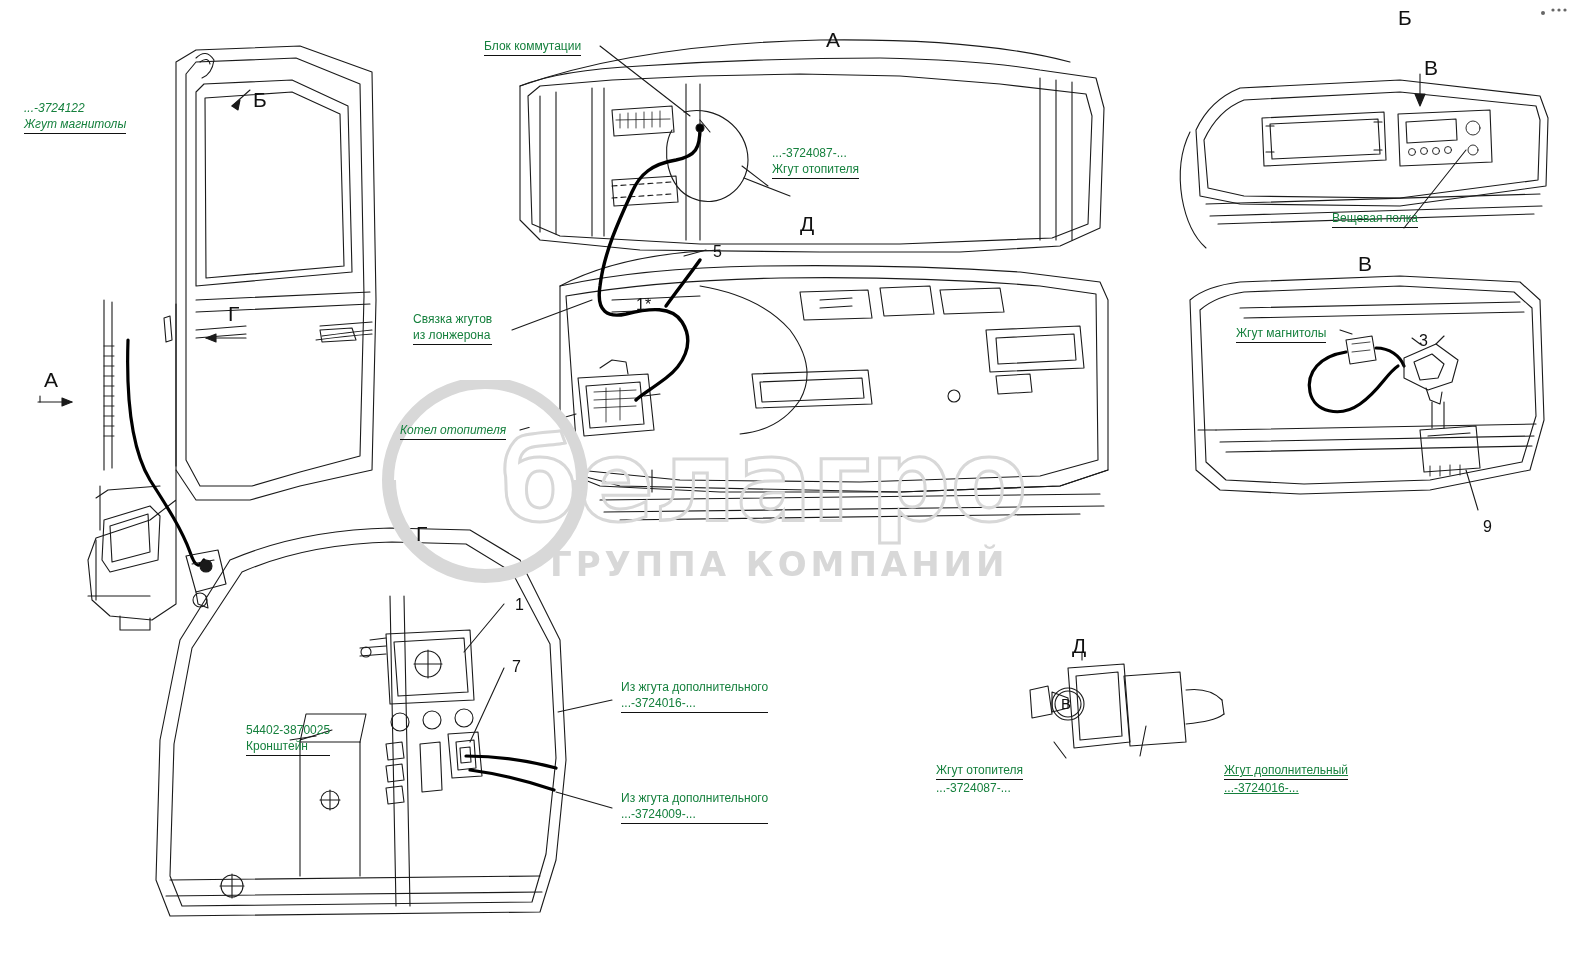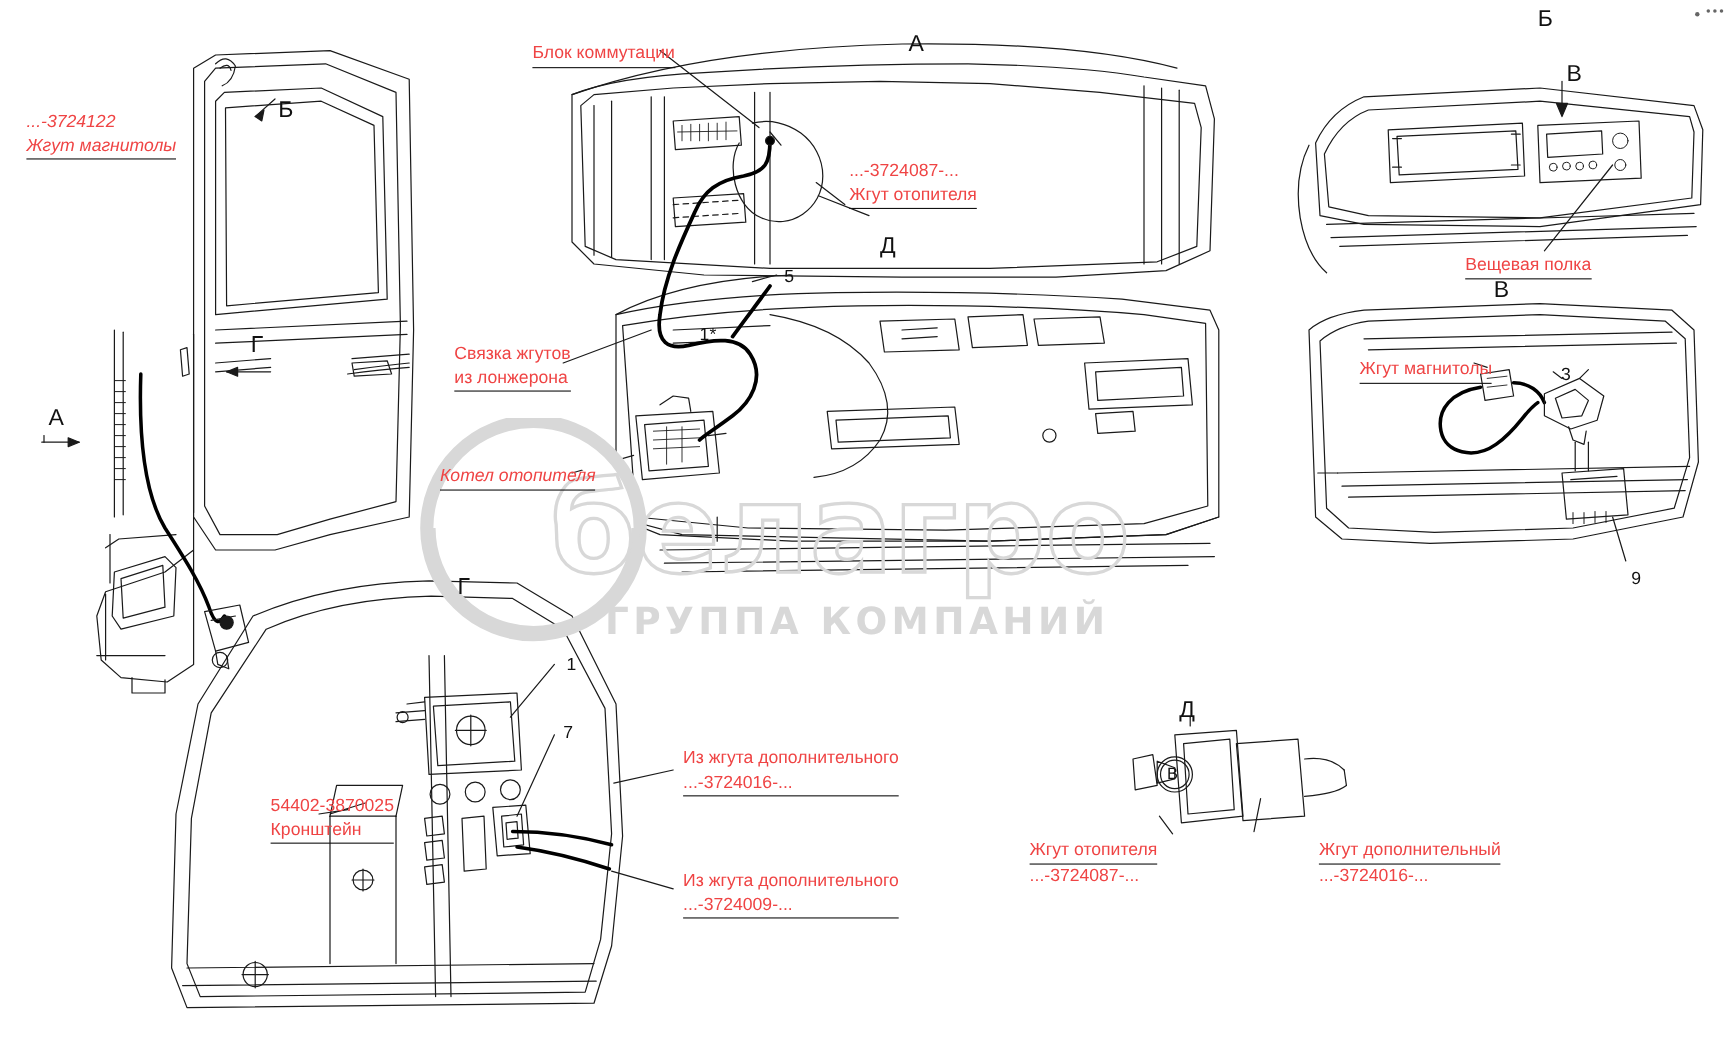--- a/index.html
+++ b/index.html
@@ -8,22 +8,22 @@
     background:#ffffff;
     font-family:"Liberation Sans", sans-serif;
     color:#111;
     position:relative;
     overflow:hidden;
   }
   #sheet{position:absolute;left:0;top:0;width:1575px;height:967px;}
   svg.layer{position:absolute;left:0;top:0;width:1575px;height:967px;}
   .lbl{
     position:absolute;
-    font-size:16px;
-    color:#ef4444;
+    font-size:12px;
+    color:#15803d;
     white-space:nowrap;
     line-height:1.35;
   }
   .lbl .ul{ display:block; border-bottom:1px solid #111; padding-bottom:1px;}
   .sec{
     position:absolute;
     font-size:21px;
     font-weight:400;
     color:#111;
   }
@@ -388,21 +388,21 @@
 
   <div class="lbl" style="left:413px;top:311px;">
     <span>Связка жгутов</span><br>
     <span class="ul">из лонжерона</span>
   </div>
 
   <div class="lbl" style="left:400px;top:422px;font-style:italic;">
     <span class="ul">Котел отопителя</span>
   </div>
 
-  <div class="lbl" style="left:1332px;top:230px;">
+  <div class="lbl" style="left:1332px;top:210px;">
     <span class="ul">Вещевая полка</span>
   </div>
 
   <div class="lbl" style="left:1236px;top:325px;">
     <span class="ul">Жгут магнитолы</span>
   </div>
 
   <div class="lbl" style="left:222px;top:722px;margin-left:24px;">
     <span>54402-3870025</span><br>
     <span class="ul">Кронштейн</span>
@@ -416,21 +416,21 @@
   <div class="lbl" style="left:621px;top:790px;">
     <span>Из жгута дополнительного</span><br>
     <span class="ul">...-3724009-...</span>
   </div>
 
   <div class="lbl" style="left:936px;top:762px;">
     <span class="ul">Жгут отопителя</span>
     <span>...-3724087-...</span>
   </div>
 
-  <div class="lbl" style="left:1199px;top:762px;">
+  <div class="lbl" style="left:1224px;top:762px;text-decoration:underline;">
     <span class="ul">Жгут дополнительный</span>
     <span>...-3724016-...</span>
   </div>
 
   <div class="num" style="left:713px;top:243px;">5</div>
   <div class="num" style="left:636px;top:296px;">1*</div>
   <div class="num" style="left:1419px;top:332px;">3</div>
   <div class="num" style="left:1483px;top:518px;">9</div>
   <div class="num" style="left:515px;top:596px;">1</div>
   <div class="num" style="left:512px;top:658px;">7</div>

